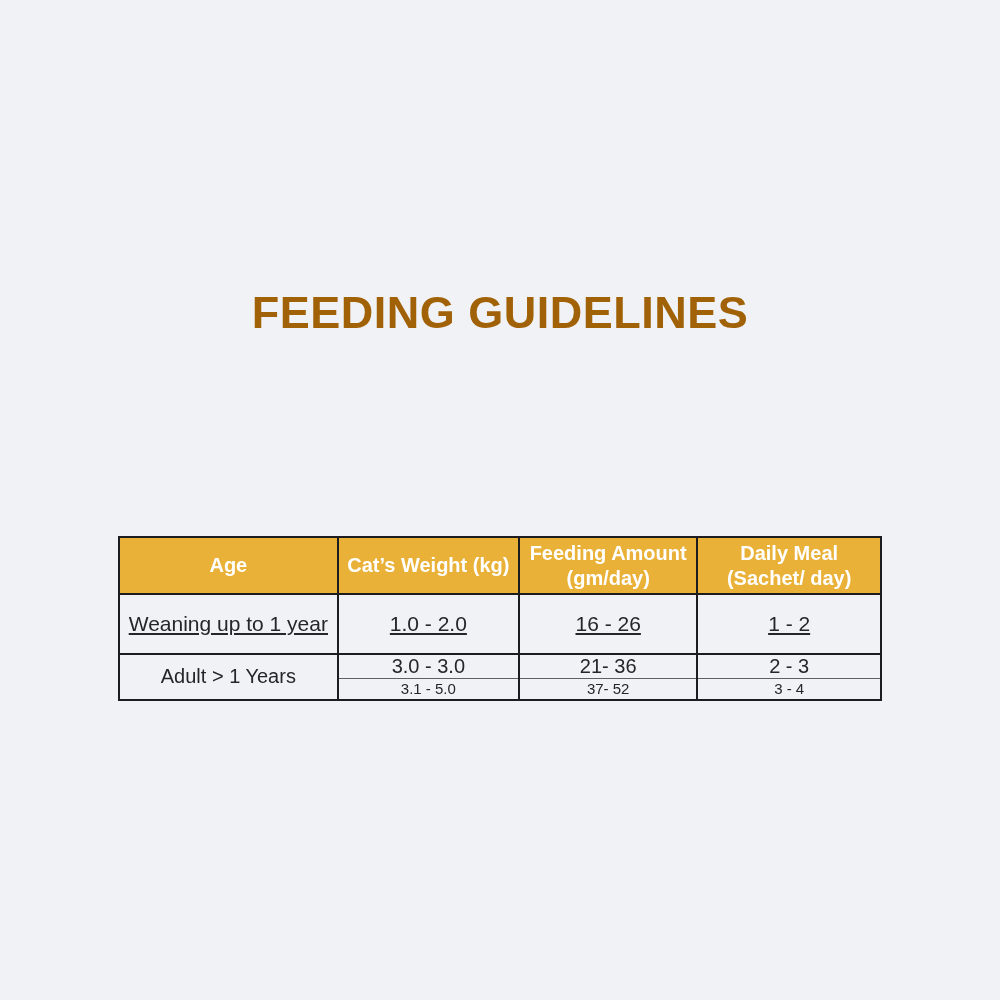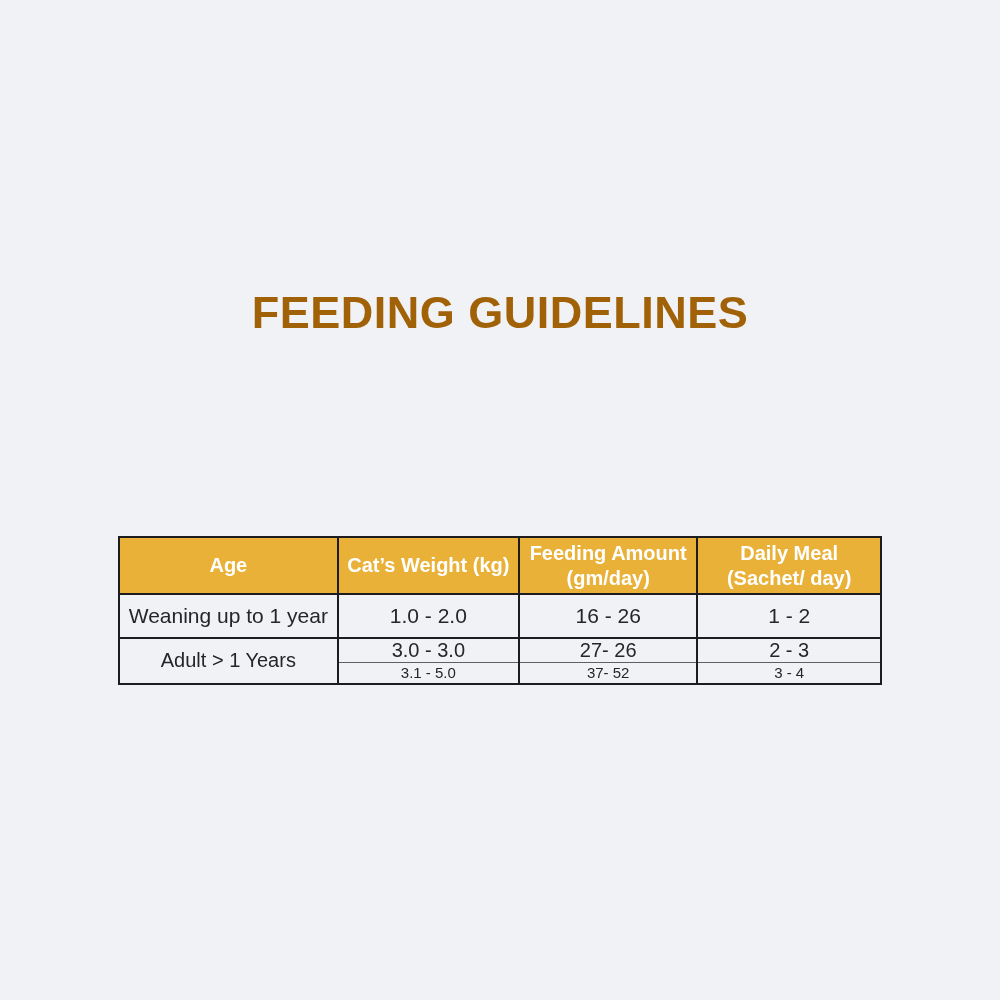--- a/index.html
+++ b/index.html
@@ -50,21 +50,21 @@
     font-size: 20px;
     line-height: 25px;
     height: 57px;
     white-space: pre-line;
   }
   table.feeding td {
     color: #26262a;
     font-size: 21px;
     background: transparent;
   }
-  tr.row-weaning td { height: 44px; }
+  tr.row-weaning td { height: 60px; text-decoration: underline; }
   tr.row-adult-1 td { height: 23px; font-size: 20px; }
   tr.row-adult-2 td { height: 21px; font-size: 15px; }
   tr.row-adult-1 td.sub { border-bottom: 1px solid #606060; }
   tr.row-adult-2 td.sub { border-top: 1px solid #606060; }
   td.age-cell { font-size: 21px; }
 </style>
 </head>
 <body>
 
 <div class="page-title">FEEDING GUIDELINES</div>
@@ -90,21 +90,21 @@
     <tbody>
       <tr class="row-weaning">
         <td class="age-cell">Weaning up to 1 year</td>
         <td>1.0 - 2.0</td>
         <td>16 - 26</td>
         <td>1 - 2</td>
       </tr>
       <tr class="row-adult-1">
         <td class="age-cell" rowspan="2">Adult &gt; 1 Years</td>
         <td class="sub">3.0 - 3.0</td>
-        <td class="sub">27- 26</td>
+        <td class="sub">21- 36</td>
         <td class="sub">2 - 3</td>
       </tr>
       <tr class="row-adult-2">
         <td class="sub">3.1 - 5.0</td>
         <td class="sub">37- 52</td>
         <td class="sub">3 - 4</td>
       </tr>
     </tbody>
   </table>
 </div>

